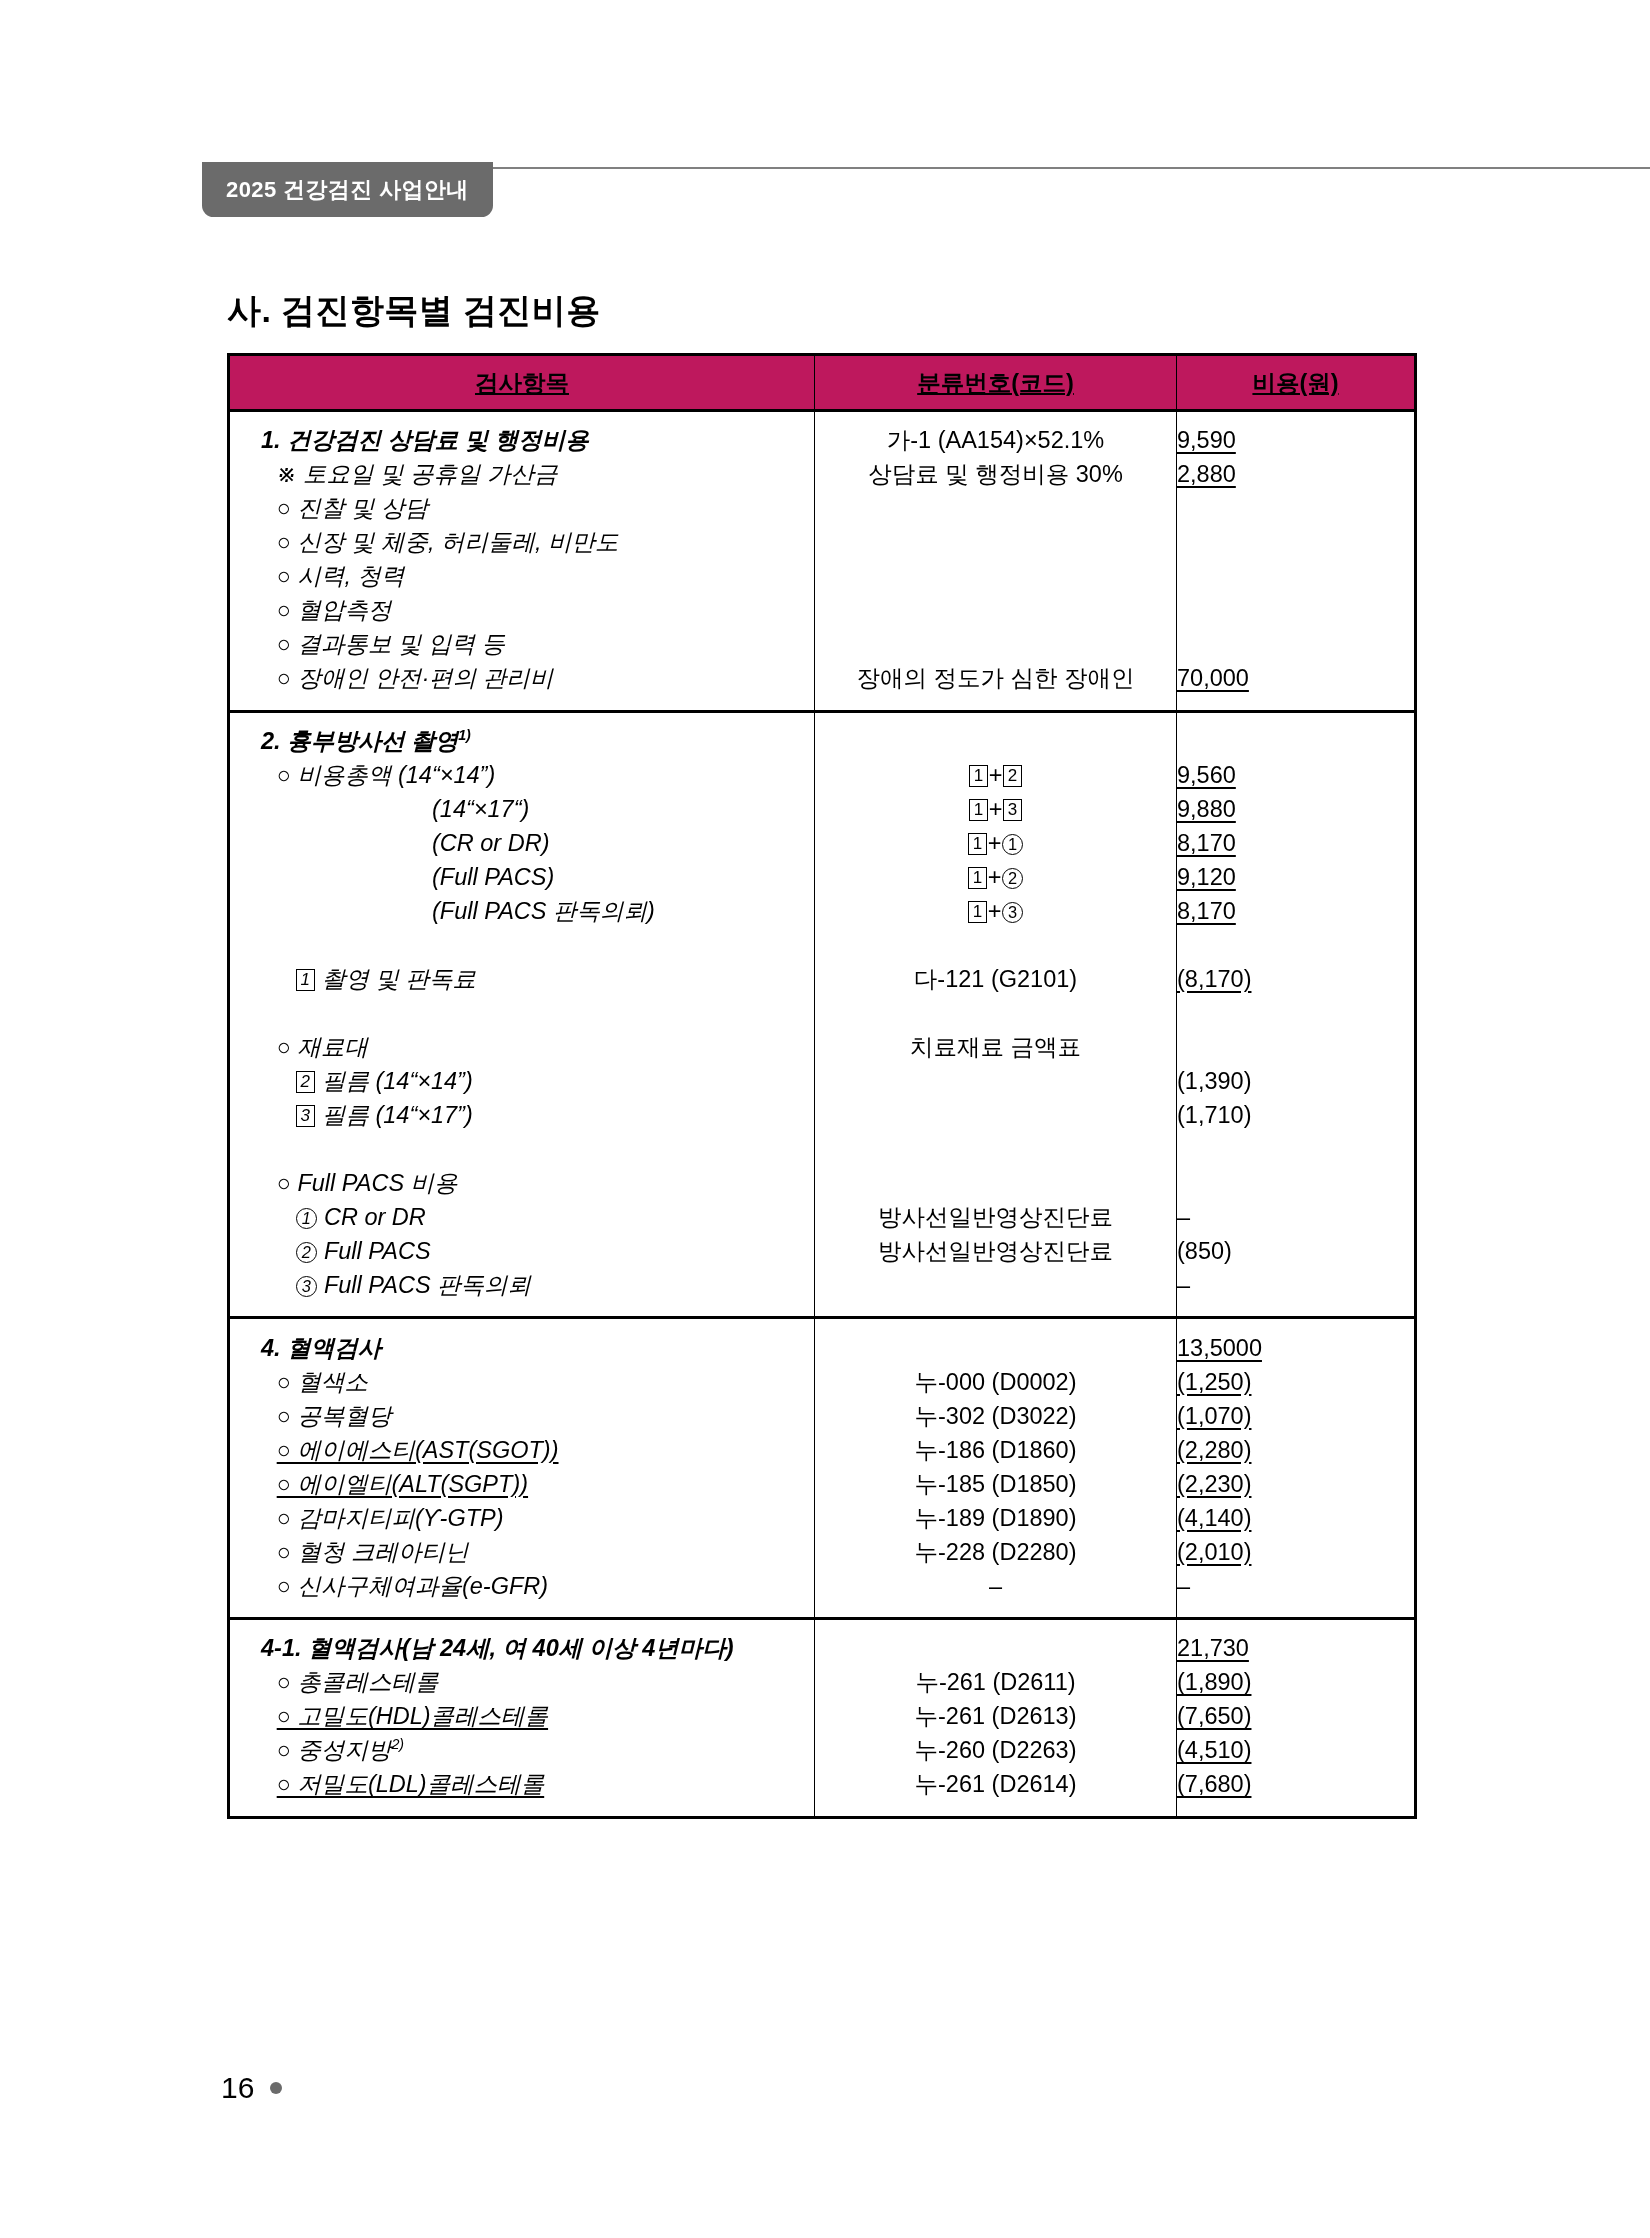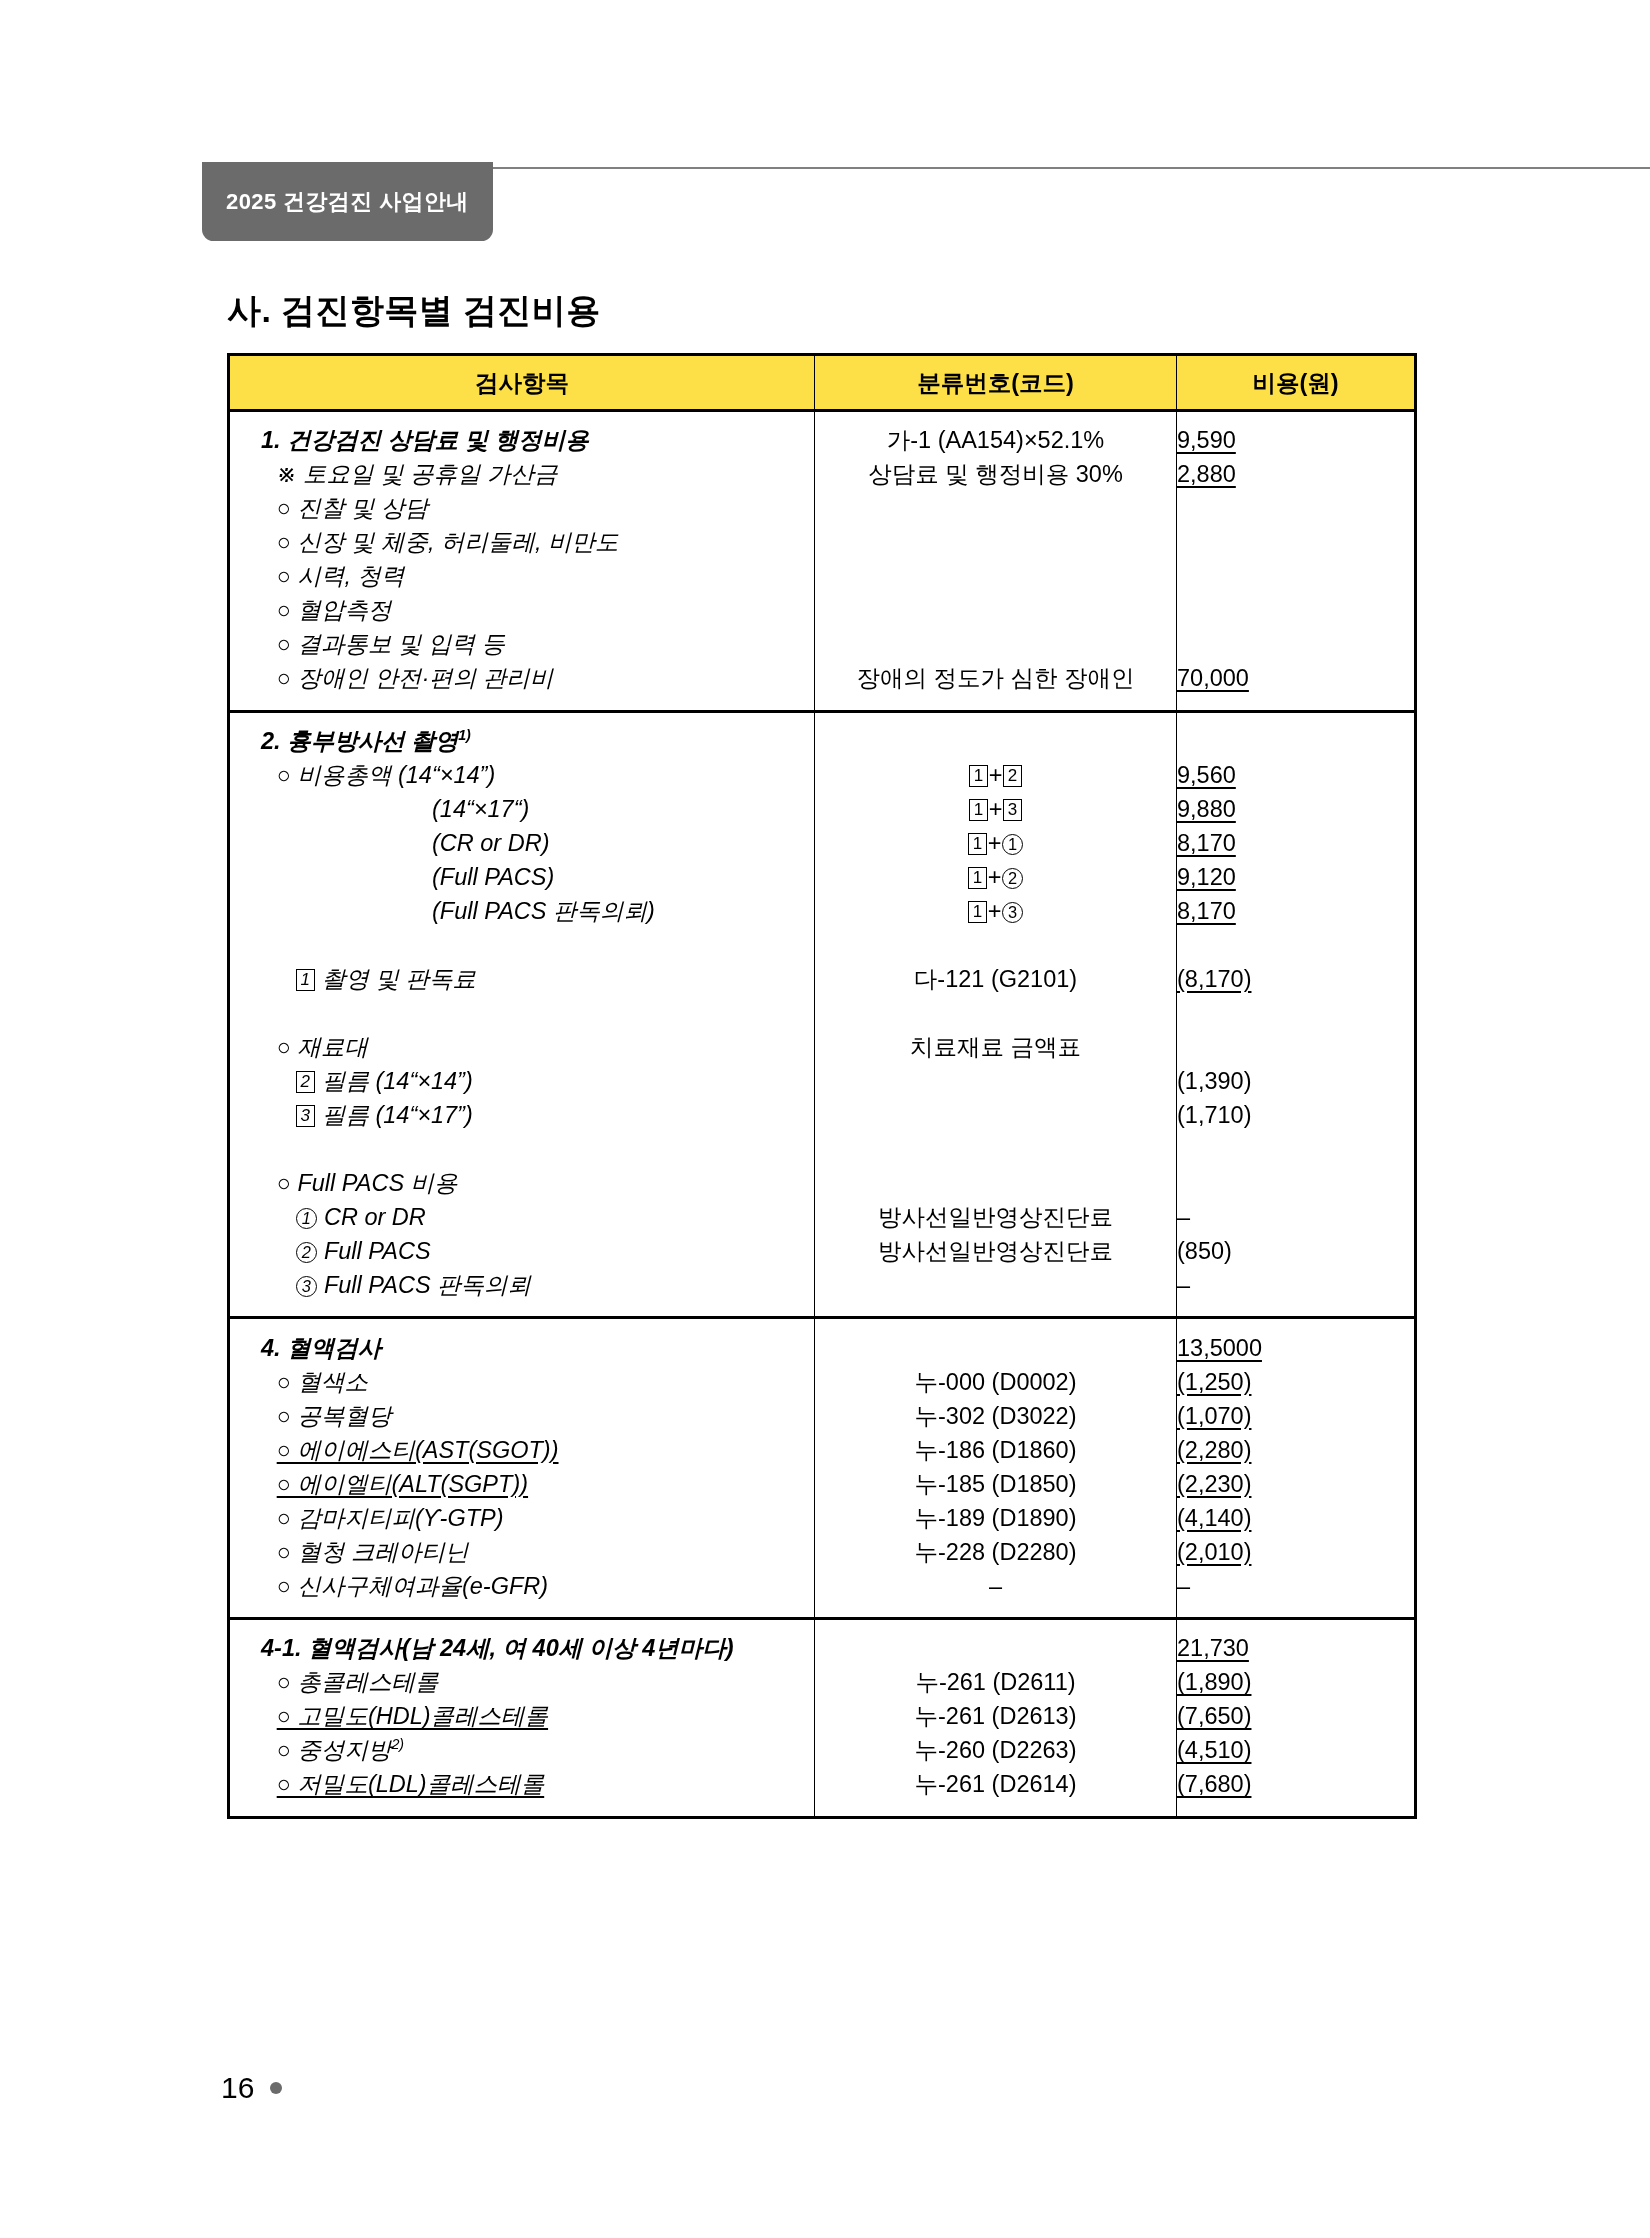--- a/index.html
+++ b/index.html
@@ -23,21 +23,21 @@
     right: 0;
     top: 167px;
     height: 2.1px;
     background: #808080;
   }
   .header-tab {
     position: absolute;
     left: 202px;
     top: 162px;
     height: 47px;
-    padding: 16px 24px;
+    padding: 4px 24px;
     background: #6b6b6b;
     border-radius: 0 0 11.4px 11.4px;
     display: flex;
     align-items: center;
     justify-content: center;
     color: #ffffff;
     font-size: 22px;
     font-weight: 700;
     letter-spacing: 0.4px;
     white-space: nowrap;
@@ -62,28 +62,29 @@
     width: 1187px;
     border-collapse: collapse;
     table-layout: fixed;
     border: 3.6px solid #000000;
   }
   .cost-table col.c-item  { width: 586px; }
   .cost-table col.c-code  { width: 362px; }
   .cost-table col.c-cost  { width: 239px; }
 
   .cost-table th {
-    background: #fde047;
+    background: #be185d;
     border: 1.4px solid #000000;
     font-size: 23.5px;
     font-weight: 700;
     height: 53px;
     text-align: center;
     vertical-align: middle;
     padding: 0;
+    text-decoration: underline;
   }
   .cost-table td {
     border: 1.4px solid #000000;
     border-left-width: 1.4px;
     border-right-width: 1.4px;
     vertical-align: top;
     padding: 0;
   }
   
   .cost-table tr.section > td { border-top: 3.6px solid #000000; }

